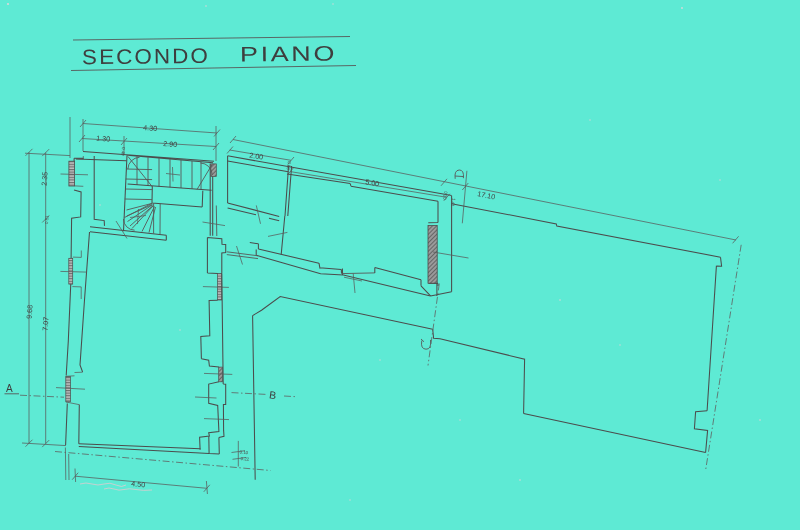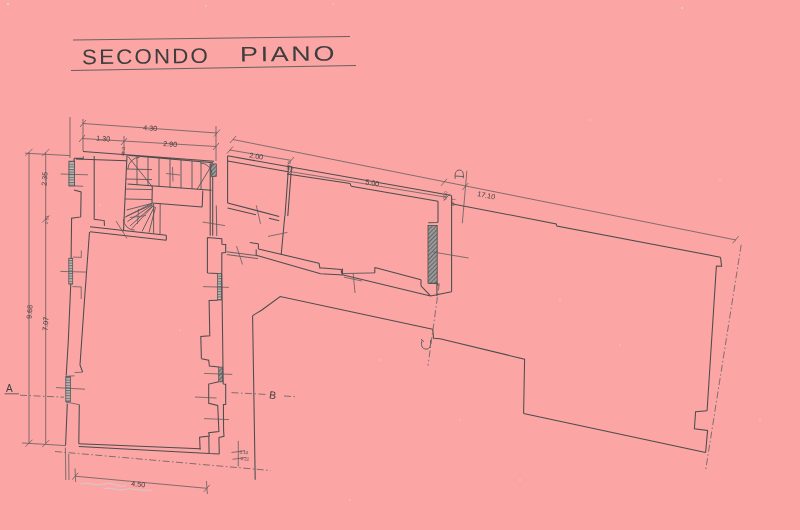--- a/index.html
+++ b/index.html
@@ -1,16 +1,16 @@
 <!DOCTYPE html>
 <html><head>
 <meta charset="utf-8">
 <style>
 html,body{margin:0;padding:0;background:#fff;-webkit-font-smoothing:antialiased;}
-#pg{position:relative;width:800px;height:530px;background:#fca5a5;overflow:hidden;}
+#pg{position:relative;width:800px;height:530px;background:#5eead4;overflow:hidden;}
 svg{position:absolute;left:0;top:0;}
 text{font-family:"Liberation Sans",sans-serif;fill:#3e3e3e;}
 .w{stroke:#4c4c4c;stroke-width:1.05;fill:none;stroke-linecap:butt;stroke-linejoin:miter;}
 .w2{stroke:#585858;stroke-width:0.9;fill:none;}
 .t{stroke:#5a5a5a;stroke-width:0.75;fill:none;}
 .dd{stroke:#5f5f5f;stroke-width:0.8;fill:none;stroke-dasharray:7 2.5 1.5 2.5;}
 .dim{font-size:7.2px;fill:#414141;}
 .tiny{font-size:4.4px;fill:#4a4a4a;}
 </style>
 </head>

